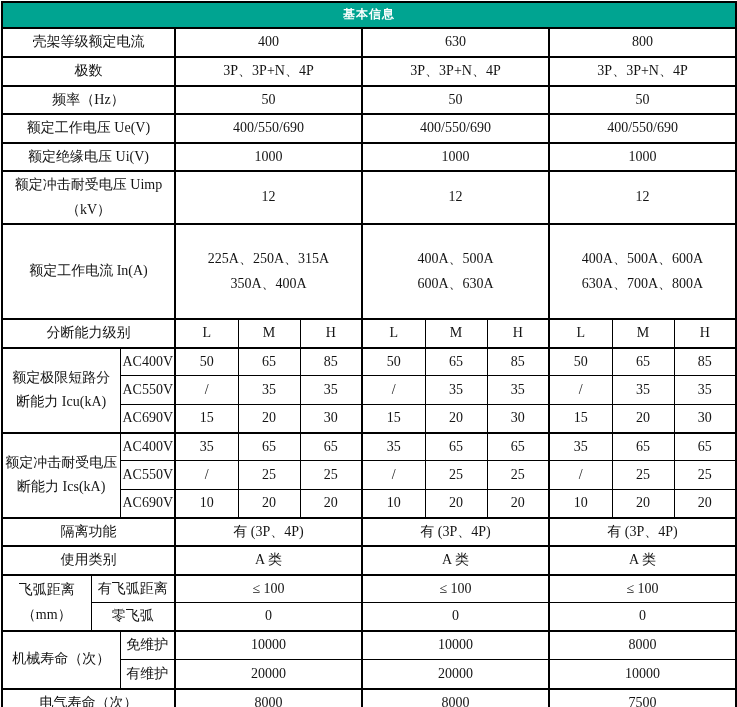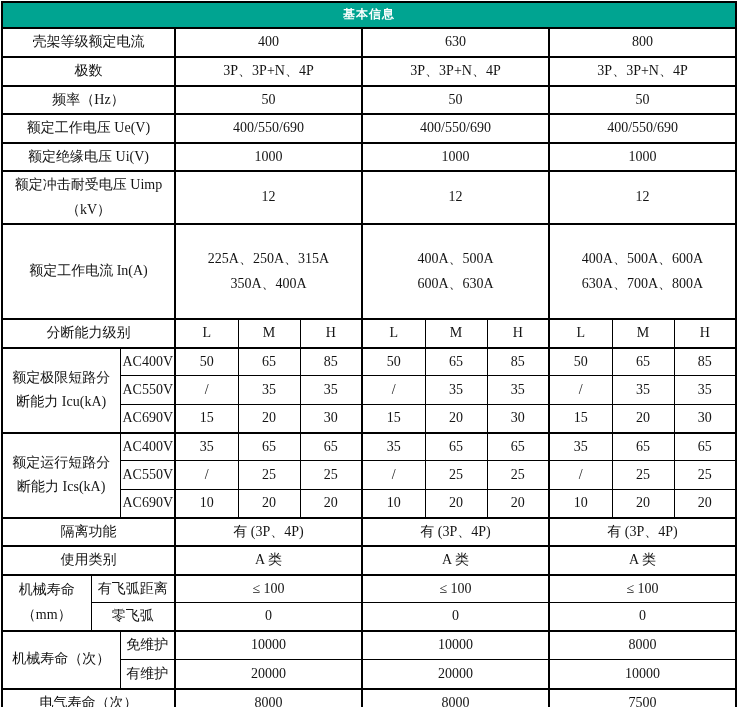--- a/index.html
+++ b/index.html
@@ -156,21 +156,21 @@
           <td class="">20</td>
           <td class="">30</td>
           <td class="m">15</td>
           <td class="">20</td>
           <td class="">30</td>
           <td class="m">15</td>
           <td class="">20</td>
           <td class="">30</td>
         </tr>
         <tr class="sec" style="height: 28px;">
-          <td colspan="2" rowspan="3" class="">额定运行短路分
+          <td colspan="2" rowspan="3" class="">额定冲击耐受电压
 断能力 Ics(kA)</td>
           <td class="">AC400V</td>
           <td class="m">35</td>
           <td class="">65</td>
           <td class="">65</td>
           <td class="m">35</td>
           <td class="">65</td>
           <td class="">65</td>
           <td class="m">35</td>
           <td class="">65</td>
@@ -206,21 +206,21 @@
           <td colspan="3" class="m">有 (3P、4P)</td>
           <td colspan="3" class="m">有 (3P、4P)</td>
         </tr>
         <tr class="sec" style="height: 28px;">
           <td colspan="3" class="">使用类别</td>
           <td colspan="3" class="m">A 类</td>
           <td colspan="3" class="m">A 类</td>
           <td colspan="3" class="m">A 类</td>
         </tr>
         <tr class="sec" style="height: 28px;">
-          <td colspan="1" rowspan="2" class="">机械寿命
+          <td colspan="1" rowspan="2" class="">飞弧距离
 （mm）</td>
           <td colspan="2" class="">有飞弧距离</td>
           <td colspan="3" class="m">≤ 100</td>
           <td colspan="3" class="m">≤ 100</td>
           <td colspan="3" class="m">≤ 100</td>
         </tr>
         <tr style="height: 27px;">
           <td colspan="2" class="">零飞弧</td>
           <td colspan="3" class="m">0</td>
           <td colspan="3" class="m">0</td>

